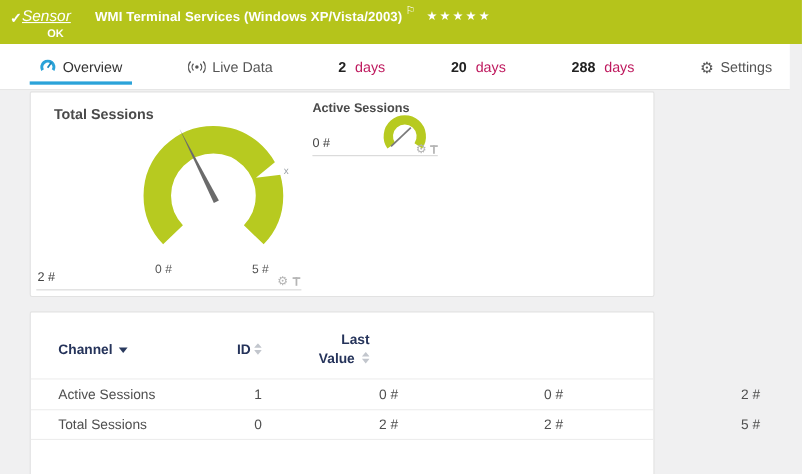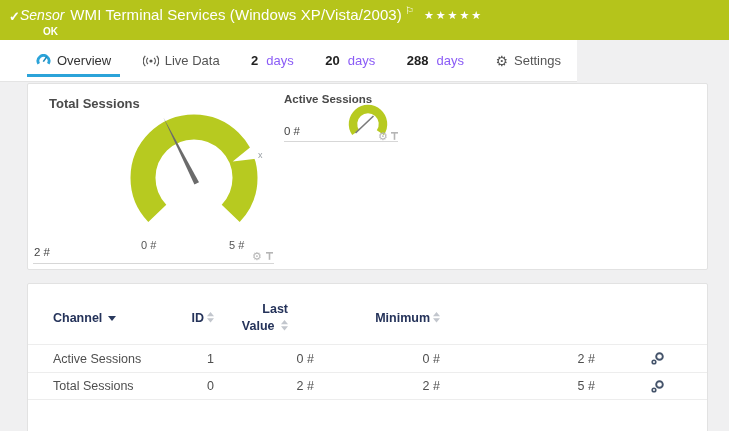--- a/index.html
+++ b/index.html
@@ -6,41 +6,41 @@
   html,body { background:#e9eaea; }
   .page {
     position:relative; width:729px; height:431px; overflow:hidden;
     background:#f0f0f1; font-family:"Liberation Sans", sans-serif;
   }
 
   
   .sensor-header { position:absolute; top:0; left:0; width:729px; height:40px; background:#b5c41b; color:#fff; }
   .sensor-header .check { position:absolute; left:9px; top:9px; font-size:13px; font-weight:bold; }
   .title-row { position:absolute; left:20px; top:6px; display:flex; align-items:baseline; }
-  .obj-type { font-style:italic; font-size:14px; margin-right:6px; }
-  .sensor-title { font-size:15px; font-weight:normal; letter-spacing:.1px; }
+  .obj-type { font-style:italic; font-size:14px; margin-right:22px;text-decoration:underline; }
+  .sensor-title { font-size:12px; font-weight:bold; letter-spacing:.1px; }
   .flag { font-size:10px; margin-left:3px; position:relative; top:-6px; }
   .stars { font-size:11px; letter-spacing:2px; margin-left:10px; position:relative; top:-1px; }
   .status-text { position:absolute; left:43px; top:26px; font-size:10px; font-weight:bold; }
 
   
-  .tabbar { position:absolute; top:40px; left:0; width:577px; height:42px; background:#fff;
+  .tabbar { position:absolute; top:40px; left:0; width:718px; height:42px; background:#fff;
             border-bottom:1px solid #e4e4e4; display:flex; align-items:flex-end;
             justify-content:space-between; padding:0 16px 0 36px; }
   .tab { position:relative; height:100%; display:flex; align-items:center; gap:6px;
          font-size:13px; color:#555; cursor:pointer; white-space:nowrap; }
   .tab .num { font-weight:bold; color:#222; }
-  .tab .unit { color:#8b5cf6; margin-left:2px; }
+  .tab .unit { color:#be185d; margin-left:2px; }
   .tab.active { color:#333; }
   .tab.active::after { content:""; position:absolute; left:-9px; right:-9px; bottom:4px;
                        height:3px; background:#2ba3d9; }
   .tab .gearglyph { font-size:14px; color:#555; }
 
   
-  .panel { position:absolute; left:27px; width:681px; background:#fff;
+  .panel { position:absolute; left:27px; width:568px; background:#fff;
            border:1px solid #e2e2e2; border-radius:2px; }
   .gauges-panel { top:83px; height:187px; }
   .table-panel  { top:283px; height:160px; }
 
   
   .gauge-title { position:absolute; font-weight:bold; color:#4a4a4a; }
   .t-big  { left:21px; top:12px; font-size:13px; }
   .t-mini { left:256px; top:9px;  font-size:11.5px; }
   .big-gauge  { position:absolute; left:91px; top:22px; }
   .mini-gauge { position:absolute; left:316px; top:16px; }
@@ -57,21 +57,21 @@
   .baseline { position:absolute; height:1px; background:#d7d7d7; }
   .b-big  { left:5px;   top:179px; width:241px; }
   .b-mini { left:256px; top:57px;  width:114px; }
   .mini-gear { position:absolute; font-size:11px; color:#b5b5b5; line-height:1; cursor:pointer; }
   .g1 { left:224px; top:167px; } .g2 { left:350px; top:47px; }
   .pin { position:absolute; cursor:pointer; }
   .p1 { left:237px; top:167px; } .p2 { left:362px; top:47px; }
 
   
   .trow { display:grid; grid-template-columns:135px 51px 100px 126px 155px 1fr;
-          align-items:center; }
+          align-items:center;gap:24px; }
   .thead { min-height:60px; padding-top:8px; color:#25335a; font-weight:bold; font-size:12.5px; }
   .brow  { min-height:28px; border-top:1px solid #ededed; font-size:12.5px; color:#4f4f4f; }
   .brow:last-child { border-bottom:1px solid #ededed; }
   .cell-channel { padding-left:25px; text-align:left; }
   .cell-num { text-align:right; }
   .hwrap { display:inline-block; width:50px; line-height:1.35; margin-right:26px; }
   .caret-down { display:inline-block; width:0; height:0; margin-left:6px;
                 border-left:4px solid transparent; border-right:4px solid transparent;
                 border-top:5px solid #2a3a5e; vertical-align:middle; }
   .sort { vertical-align:-1px; margin-left:3px; }
@@ -174,26 +174,20 @@
             <polygon points="3.5,0 7,4.2 0,4.2" fill="#c2c6cd"></polygon>
             <polygon points="0,6.2 7,6.2 3.5,10.4" fill="#c2c6cd"></polygon>
           </svg>
       </div>
       <div class="cell-num">
         <span class="hwrap"><span>Last Value</span> <svg class="sort" width="7" height="11" viewBox="0 0 7 11">
               <polygon points="3.5,0 7,4.2 0,4.2" fill="#c2c6cd"></polygon>
               <polygon points="0,6.2 7,6.2 3.5,10.4" fill="#c2c6cd"></polygon>
             </svg></span>
       </div>
-      <div class="cell-num">
-        <span>Minimum</span><svg class="sort" width="7" height="11" viewBox="0 0 7 11">
-            <polygon points="3.5,0 7,4.2 0,4.2" fill="#c2c6cd"></polygon>
-            <polygon points="0,6.2 7,6.2 3.5,10.4" fill="#c2c6cd"></polygon>
-          </svg>
-      </div>
       <div></div>
     </div>
 
     <div class="trow brow">
       <div class="cell-channel">Active Sessions</div>
       <div class="cell-num">1</div>
       <div class="cell-num">0 #</div>
       <div class="cell-num">0 #</div>
       <div class="cell-num">2 #</div>
       <div>

